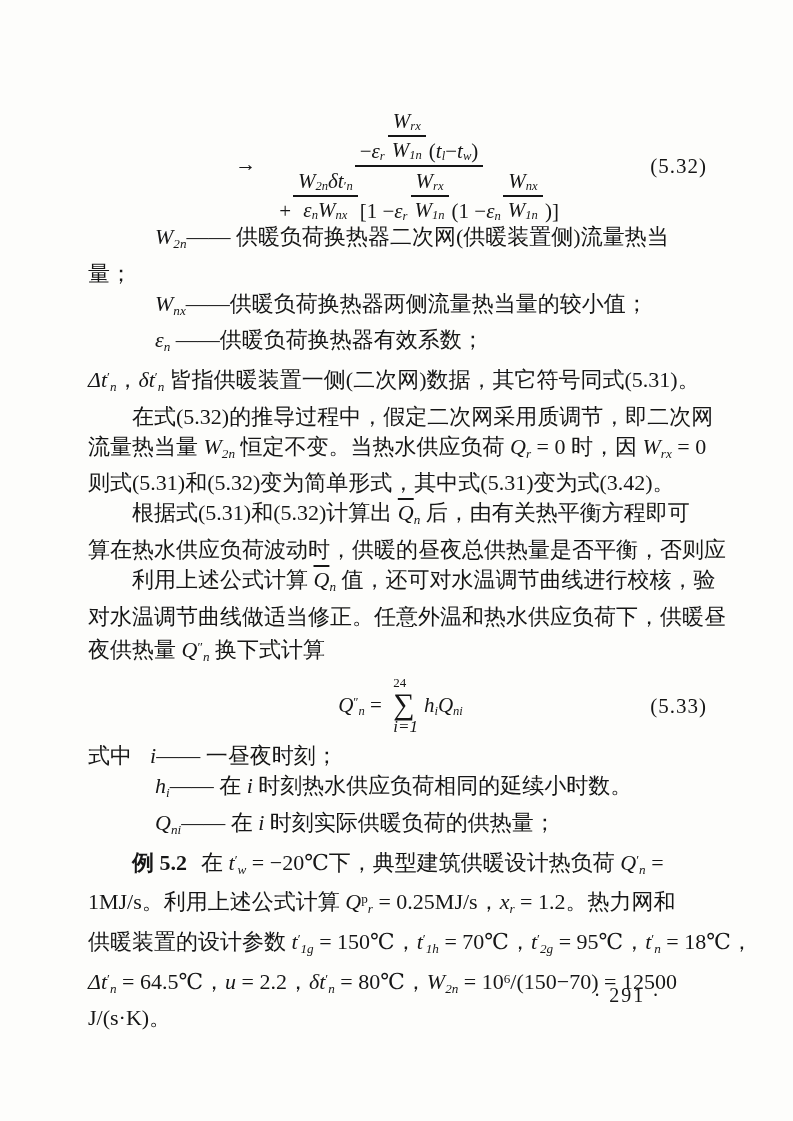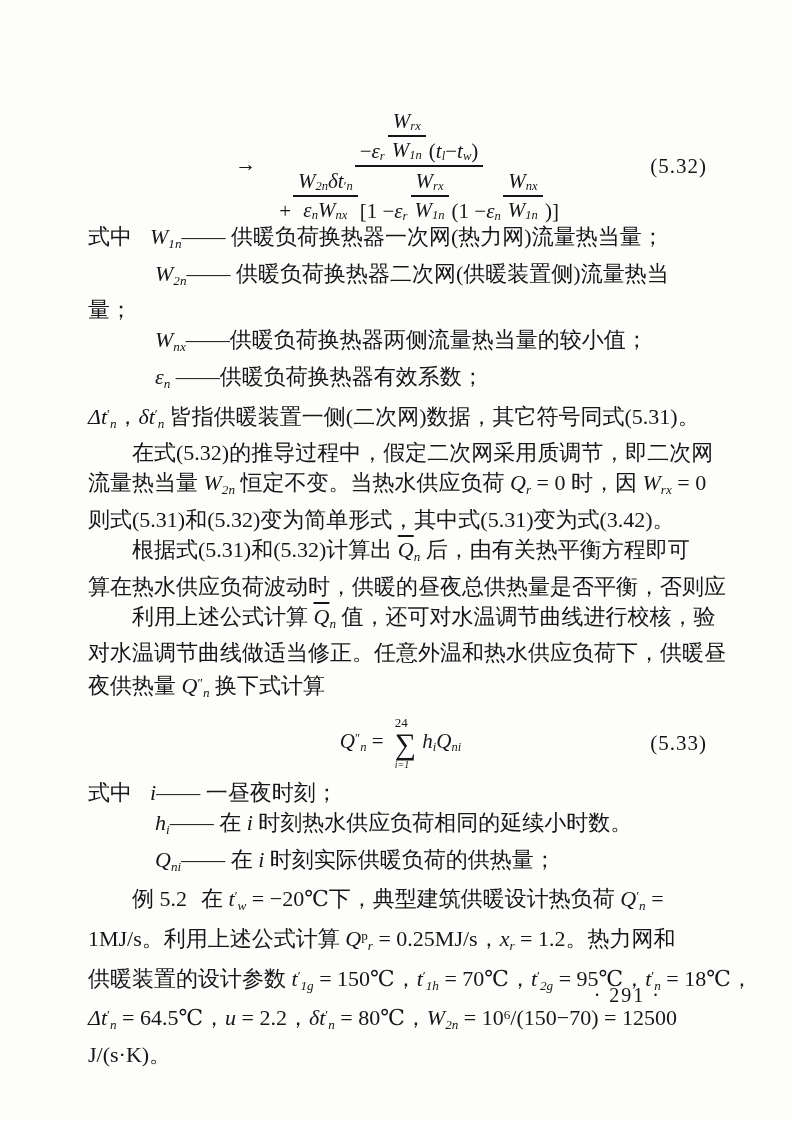--- a/index.html
+++ b/index.html
@@ -14,38 +14,38 @@
     overflow:hidden;
   }
   
   .bline{font-size:22px;line-height:30px;white-space:nowrap;}
   .ind0{margin-left:0;}
   .ind1{margin-left:44px;}
   .ind2{margin-left:67px;}
   
   .sg-p{}
   .sg-g{margin-right:18px;}
-  .sg-B{font-weight:normal;margin-right:14px;}
+  .sg-B{font-weight:bold;margin-right:14px;}
   .sg-v{font-style:italic;font-family:"Liberation Serif","DejaVu Serif",serif;}
   .sg-b{font-size:0.6em;font-style:italic;vertical-align:-0.28em;}
   .sg-u{font-size:0.6em;vertical-align:0.45em;}
   .sg-o{font-style:italic;text-decoration:overline;}
   .sg-a{margin-right:16px;}
   
   .equation{position:relative;display:flex;justify-content:center;align-items:center;font-size:21px;}
   #eq532{height:112px;}
   #eq533{height:70px;}
   .eq-num{position:absolute;right:6px;top:50%;transform:translateY(-50%);font-size:21px;letter-spacing:1px;}
   .frac{display:inline-flex;flex-direction:column;align-items:center;vertical-align:middle;margin:0 2px;}
   .fr-top,.fr-bot{display:inline-flex;align-items:flex-end;justify-content:center;padding:1px 5px;white-space:nowrap;}
   .fr-top{border-bottom:2px solid #161616;}
   .sum{display:inline-flex;flex-direction:column;align-items:flex-start;line-height:1;margin:0 6px;vertical-align:middle;}
   .sum-up{font-size:13px;line-height:1.1;}
   .sum-sym{font-size:30px;line-height:0.95;}
-  .sum-low{font-size:10px;font-style:italic;line-height:1.1;}
+  .sum-low{font-size:17px;font-style:italic;line-height:1.1;}
   
   .pagenum{position:absolute;right:132px;bottom:114px;font-size:20px;letter-spacing:2px;}
 </style>
 </head>
 <body>
 
 <div class="page">
 
   <div class="equation" id="eq532">
     <div class="eq-body"><span class="sg-a">→</span><span class="frac">
@@ -117,21 +117,20 @@
               </span>
             </span>
             <span class="sg-p">)</span>
             <span class="sg-p">]</span>
           </span>
         </span></div>
     <div class="eq-num">(5.32)</div>
   </div>
 
   <div>
-      <div class="bline ind0"><span class="sg-g">式中</span><span class="sg-v">W</span><span class="sg-b">1n</span><span class="sg-p">—— 供暖负荷换热器一次网(热力网)流量热当量；</span></div>
       <div class="bline ind2"><span class="sg-v">W</span><span class="sg-b">2n</span><span class="sg-p">—— 供暖负荷换热器二次网(供暖装置侧)流量热当</span></div>
       <div class="bline ind0"><span class="sg-p">量；</span></div>
       <div class="bline ind2"><span class="sg-v">W</span><span class="sg-b">nx</span><span class="sg-p">——供暖负荷换热器两侧流量热当量的较小值；</span></div>
       <div class="bline ind2"><span class="sg-v">ε</span><span class="sg-b">n</span><span class="sg-p"> ——供暖负荷换热器有效系数；</span></div>
       <div class="bline ind0"><span class="sg-v">Δt</span><span class="sg-u">′</span><span class="sg-b">n</span><span class="sg-p">，</span><span class="sg-v">δt</span><span class="sg-u">′</span><span class="sg-b">n</span><span class="sg-p"> 皆指供暖装置一侧(二次网)数据，其它符号同式(5.31)。</span></div>
       <div class="bline ind1"><span class="sg-p">在式(5.32)的推导过程中，假定二次网采用质调节，即二次网</span></div>
       <div class="bline ind0"><span class="sg-p">流量热当量 </span><span class="sg-v">W</span><span class="sg-b">2n</span><span class="sg-p"> 恒定不变。当热水供应负荷 </span><span class="sg-v">Q</span><span class="sg-b">r</span><span class="sg-p"> = 0 时，因 </span><span class="sg-v">W</span><span class="sg-b">rx</span><span class="sg-p"> = 0</span></div>
       <div class="bline ind0"><span class="sg-p">则式(5.31)和(5.32)变为简单形式，其中式(5.31)变为式(3.42)。</span></div>
       <div class="bline ind1"><span class="sg-p">根据式(5.31)和(5.32)计算出 </span><span class="sg-o">Q</span><span class="sg-b">n</span><span class="sg-p"> 后，由有关热平衡方程即可</span></div>
       <div class="bline ind0"><span class="sg-p">算在热水供应负荷波动时，供暖的昼夜总供热量是否平衡，否则应</span></div>

